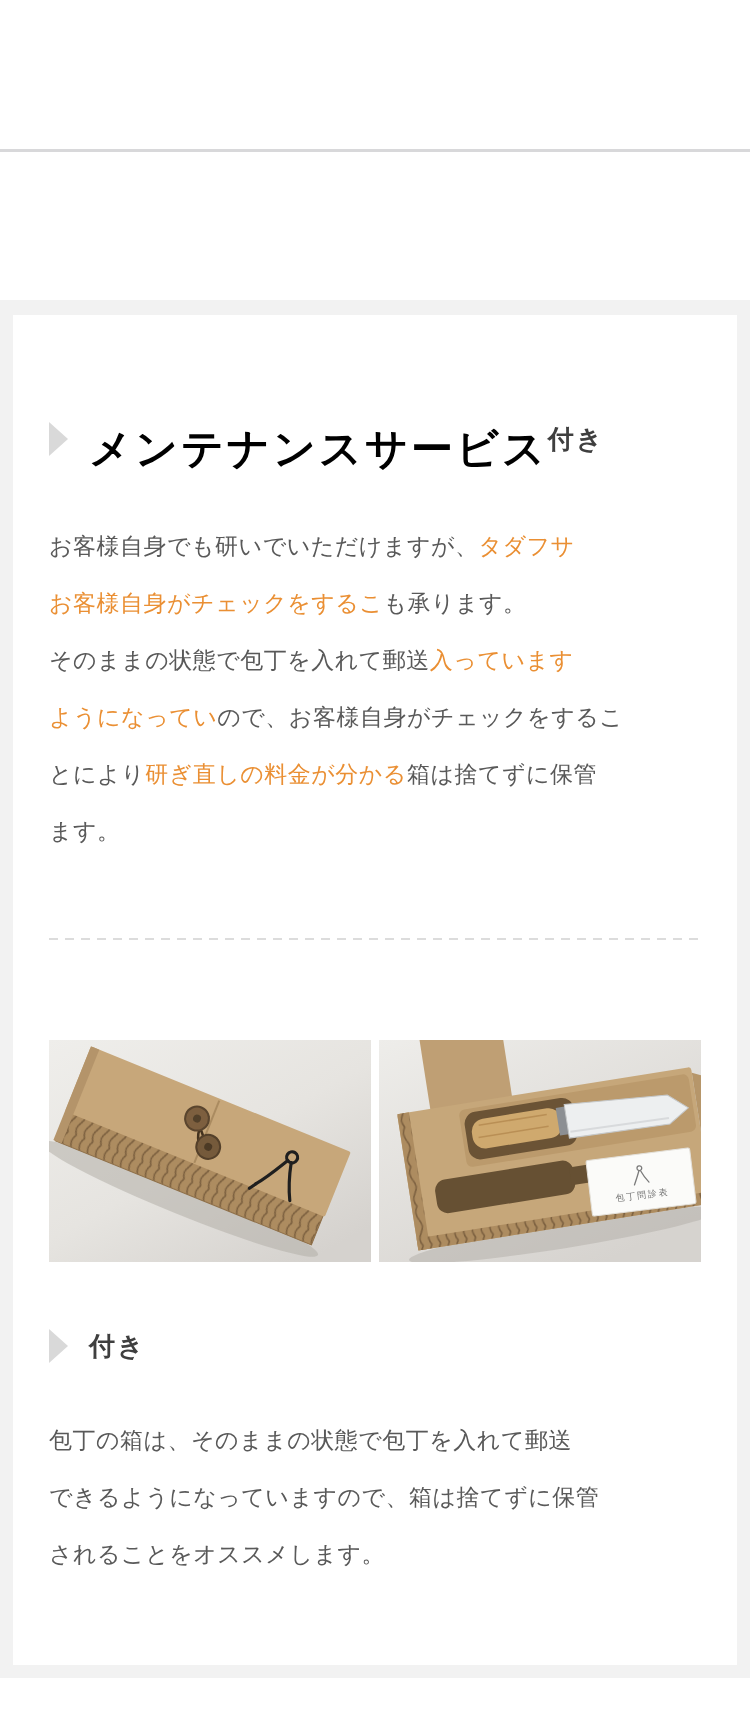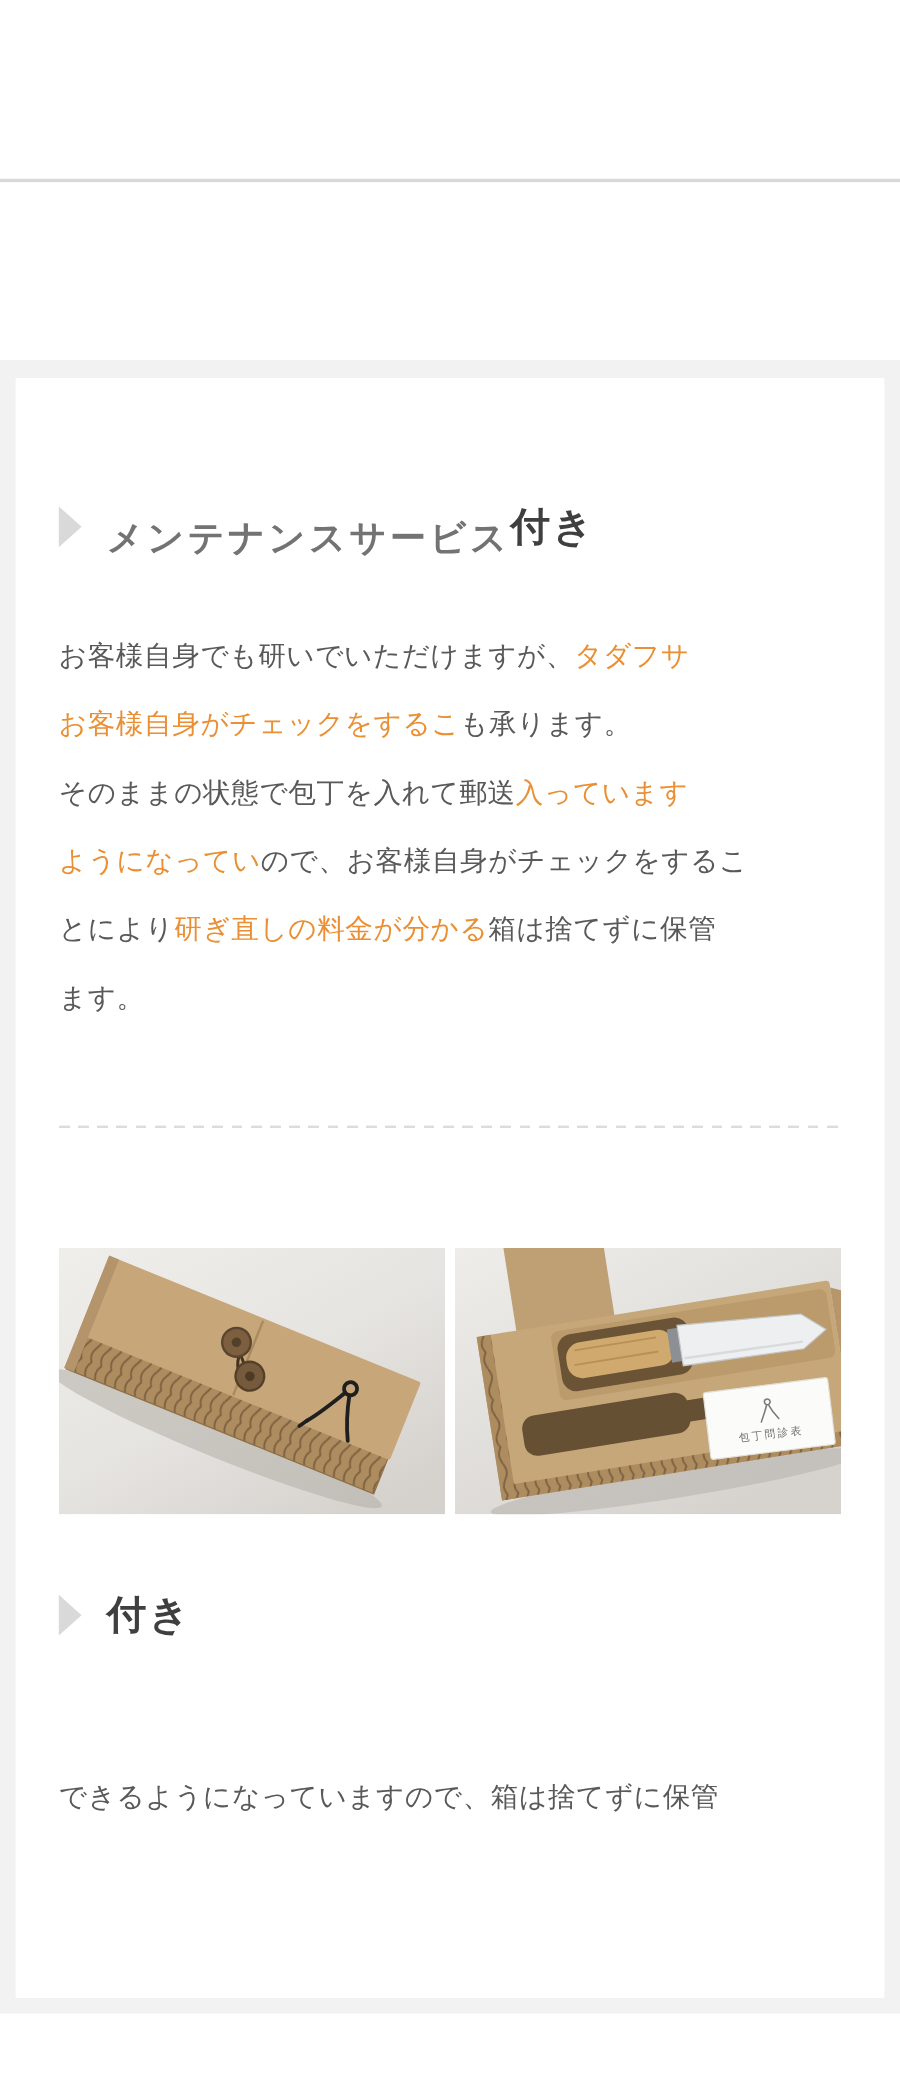--- a/index.html
+++ b/index.html
@@ -22,26 +22,26 @@
   .heading { display:flex; align-items:center; height:52px; }
   .tri {
     width:0; height:0; flex:0 0 auto;
     border-left:19px solid #d9d9d9;
     border-top:17px solid transparent;
     border-bottom:17px solid transparent;
     margin-right:21px;
   }
   .heading-main {
     font-family:"Liberation Serif", serif;
-    font-size:30px; font-weight:600; color:#737373;
+    font-size:42px; font-weight:600; color:#000000;
     letter-spacing:3px; line-height:52px; white-space:nowrap;margin-top:19px;
   }
   .heading-suffix {
     font-family:Liberation Serif, serif;
-    font-size:33px; font-weight:600; color:#3f3f3f;
+    font-size:26px; font-weight:600; color:#3f3f3f;
     letter-spacing:2px; white-space:nowrap;
   }
 
   .para {
     font-size:23px; line-height:57px; letter-spacing:0.5px;
     color:#595959; text-align:left;
   }
   .para .hl { color:#ea8f33; }
   .para-1 { margin-top:53px; height:342px; }
 
@@ -154,16 +154,16 @@
           </g>
         </svg>
       </div>
     </div>
 
     <div class="heading heading-2">
       <span class="tri"></span>
       <span class="heading-suffix">付き</span>
     </div>
 
-    <p class="para para-2"><br><span>できるようになっていますので、箱は捨てずに保管</span><br></p>
+    <p class="para para-2"><span>包丁の箱は、そのままの状態で包丁を入れて郵送</span><br><span>できるようになっていますので、箱は捨てずに保管</span><br><span>されることをオススメします。</span></p>
 
   </div>
 </div>
 
 </body></html>

